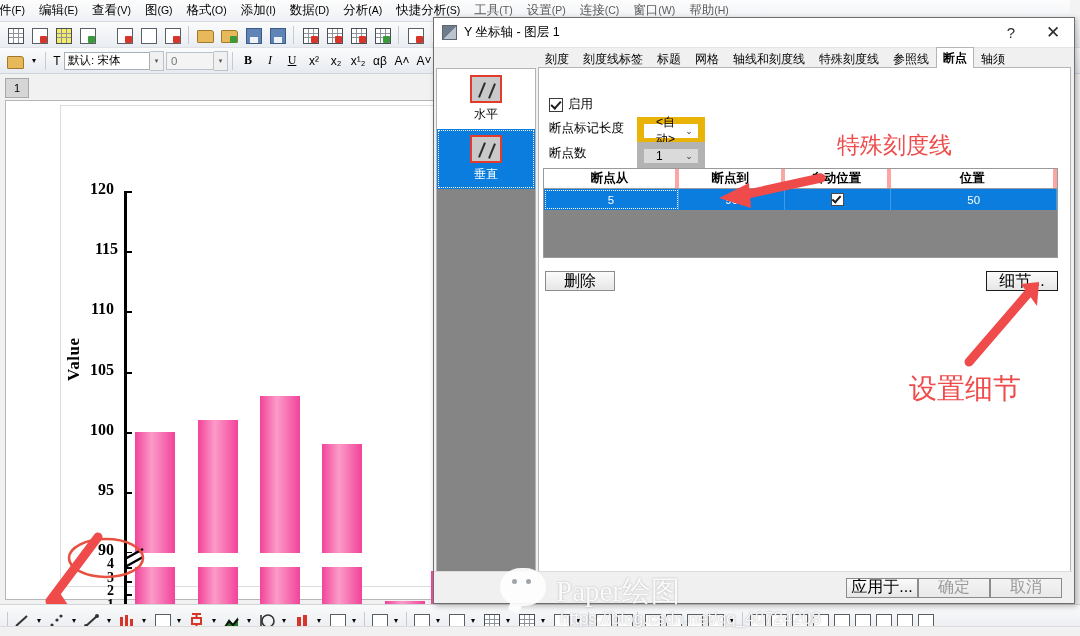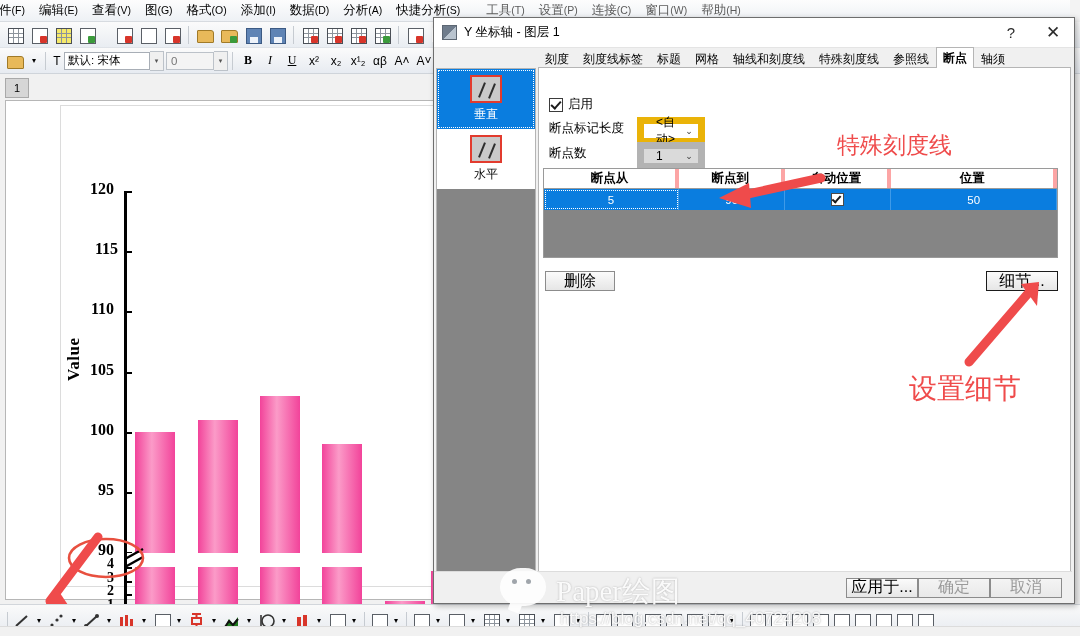--- a/index.html
+++ b/index.html
@@ -160,21 +160,21 @@
   <div class="menubar" id="menubar" style="margin-left: -10px;">
       <div class="menu-item">件<span class="mn">(F)</span></div>
       <div class="menu-item">编辑<span class="mn">(E)</span></div>
       <div class="menu-item">查看<span class="mn">(V)</span></div>
       <div class="menu-item">图<span class="mn">(G)</span></div>
       <div class="menu-item">格式<span class="mn">(O)</span></div>
       <div class="menu-item">添加<span class="mn">(I)</span></div>
       <div class="menu-item">数据<span class="mn">(D)</span></div>
       <div class="menu-item">分析<span class="mn">(A)</span></div>
       <div class="menu-item">快捷分析<span class="mn">(S)</span></div>
-      <div class="menu-item" style="color: rgb(91, 91, 91); margin-left: 12px;">工具<span class="mn">(T)</span></div>
+      <div class="menu-item" style="color: rgb(91, 91, 91);">工具<span class="mn">(T)</span></div>
       <div class="menu-item" style="color: rgb(91, 91, 91);">设置<span class="mn">(P)</span></div>
       <div class="menu-item" style="color: rgb(91, 91, 91);">连接<span class="mn">(C)</span></div>
       <div class="menu-item" style="color: rgb(91, 91, 91);">窗口<span class="mn">(W)</span></div>
       <div class="menu-item" style="color: rgb(91, 91, 91);">帮助<span class="mn">(H)</span></div>
     </div>
 
   <div class="toolbar1">
     <span class="tbtn">
         <i class="icon-grid"></i>
       </span>
@@ -515,27 +515,27 @@
       <div class="tab">标题</div>
       <div class="tab">网格</div>
       <div class="tab">轴线和刻度线</div>
       <div class="tab">特殊刻度线</div>
       <div class="tab">参照线</div>
       <div class="tab active">断点</div>
       <div class="tab">轴须</div>
     </div>
 
   <div class="sidepane" id="sidepane">
+      <div class="side-item">
+        <span class="side-ico"></span>
+        <span>水平</span>
+      </div>
       <div class="side-item sel">
         <span class="side-ico"></span>
         <span>垂直</span>
-      </div>
-      <div class="side-item">
-        <span class="side-ico"></span>
-        <span>水平</span>
       </div>
     </div>
 
   <div class="panel">
 
     <div style="position:absolute;left:10px;top:28px;display:flex;align-items:center">
       <span class="chk on"></span>
       <span class="lbl">启用</span>
     </div>
 

